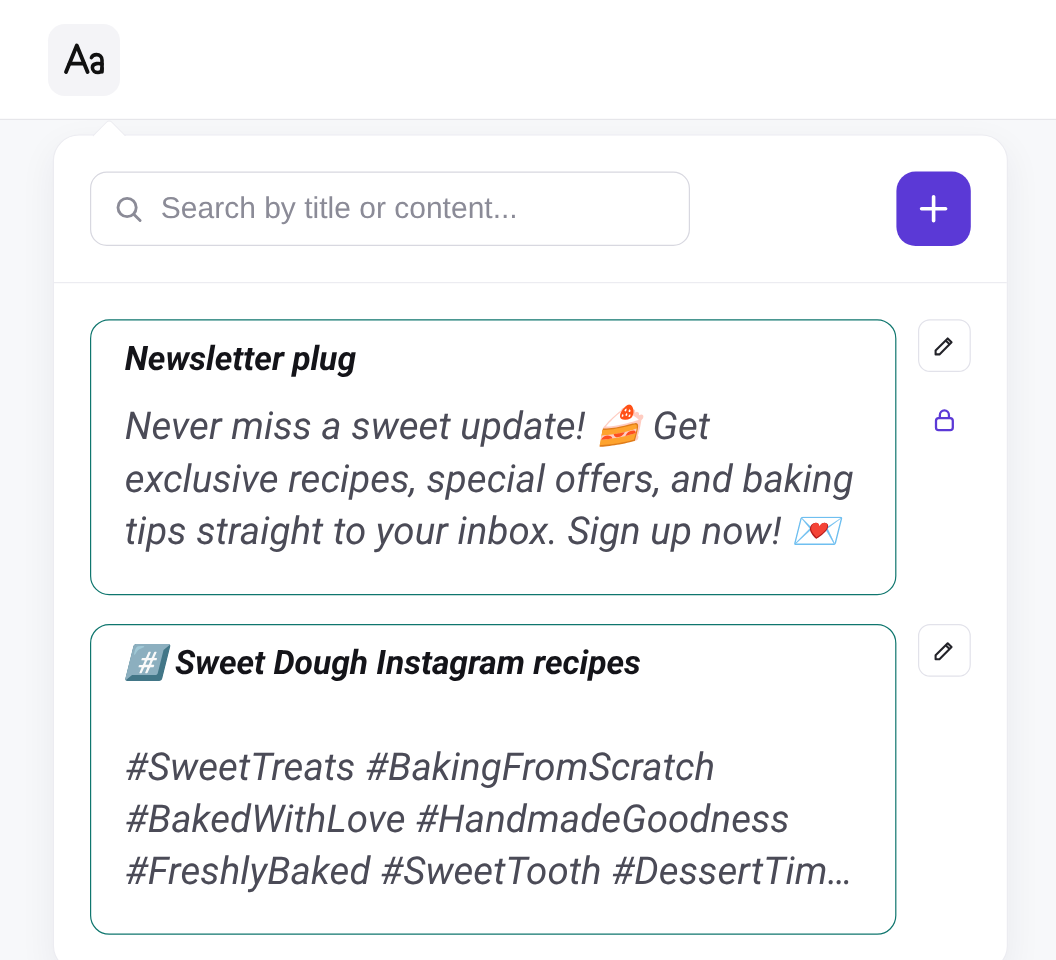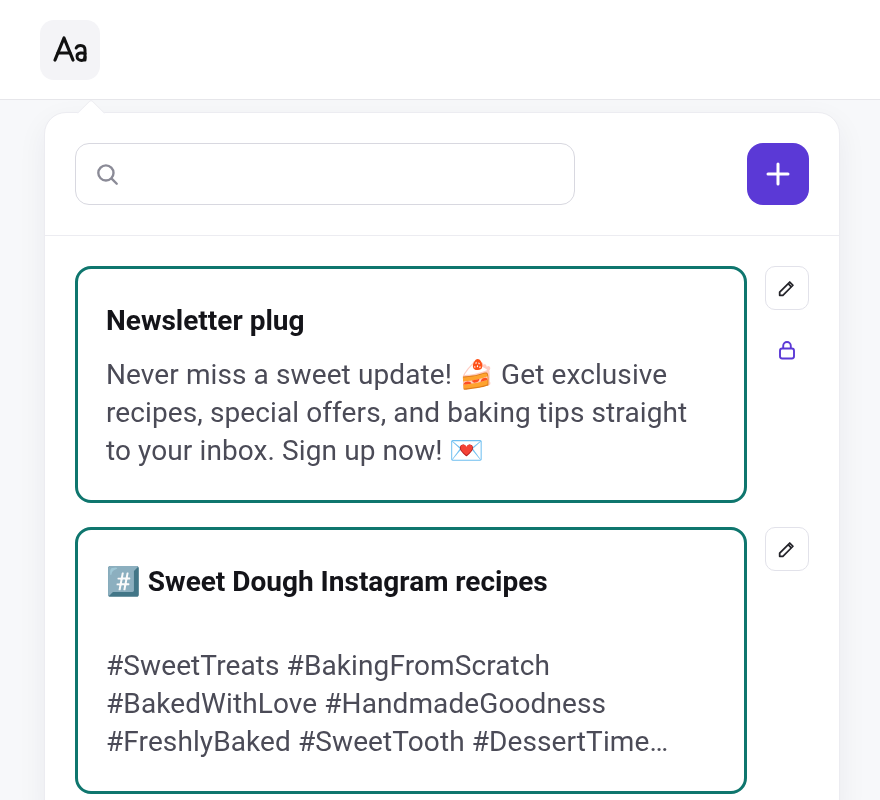--- a/index.html
+++ b/index.html
@@ -102,33 +102,34 @@
       gap: 24px;
     }
     .row {
       display: flex;
       align-items: flex-start;
       gap: 18px;
     }
     .card {
       flex: 1;
       background: #fff;
-      border: 3px solid #0f766e;
+      border: 1px solid #0f766e;
       border-radius: 16px;
-      padding: 34px 28px 30px;
+      padding: 14px 28px 30px;
+      font-style: italic;
     }
     .card-title {
       font-size: 28px;
       font-weight: 700;
       color: #141419;
       margin-bottom: 18px;
       line-height: 1.25;
     }
     .card-body {
-      font-size: 28px;
+      font-size: 32px;
       line-height: 1.36;
       color: #4b4b57;
       letter-spacing: 0.1px;
       word-break: break-word;
     }
     .card-body.clamp {
       display: -webkit-box;
       -webkit-line-clamp: 3;
       -webkit-box-orient: vertical;
       overflow: hidden;
@@ -179,20 +180,21 @@
 
 <div class="panel">
   <div class="panel-arrow"></div>
 
   <div class="panel-header">
     <div class="search-wrap">
       <svg width="26" height="26" viewBox="0 0 24 24" fill="none">
         <circle cx="11" cy="11" r="7" stroke="#8b8b97" stroke-width="2.2"></circle>
         <line x1="16.5" y1="16.5" x2="21" y2="21" stroke="#8b8b97" stroke-width="2.2" stroke-linecap="round"></line>
       </svg>
+      <input class="search-input" type="text" placeholder="Search by title or content..." style="">
     </div>
     <div class="spacer"></div>
     <div class="add-btn">
       <svg width="30" height="30" viewBox="0 0 24 24" fill="none">
         <line x1="12" y1="4" x2="12" y2="20" stroke="#fff" stroke-width="2.4" stroke-linecap="round"></line>
         <line x1="4" y1="12" x2="20" y2="12" stroke="#fff" stroke-width="2.4" stroke-linecap="round"></line>
       </svg>
     </div>
   </div>
 

